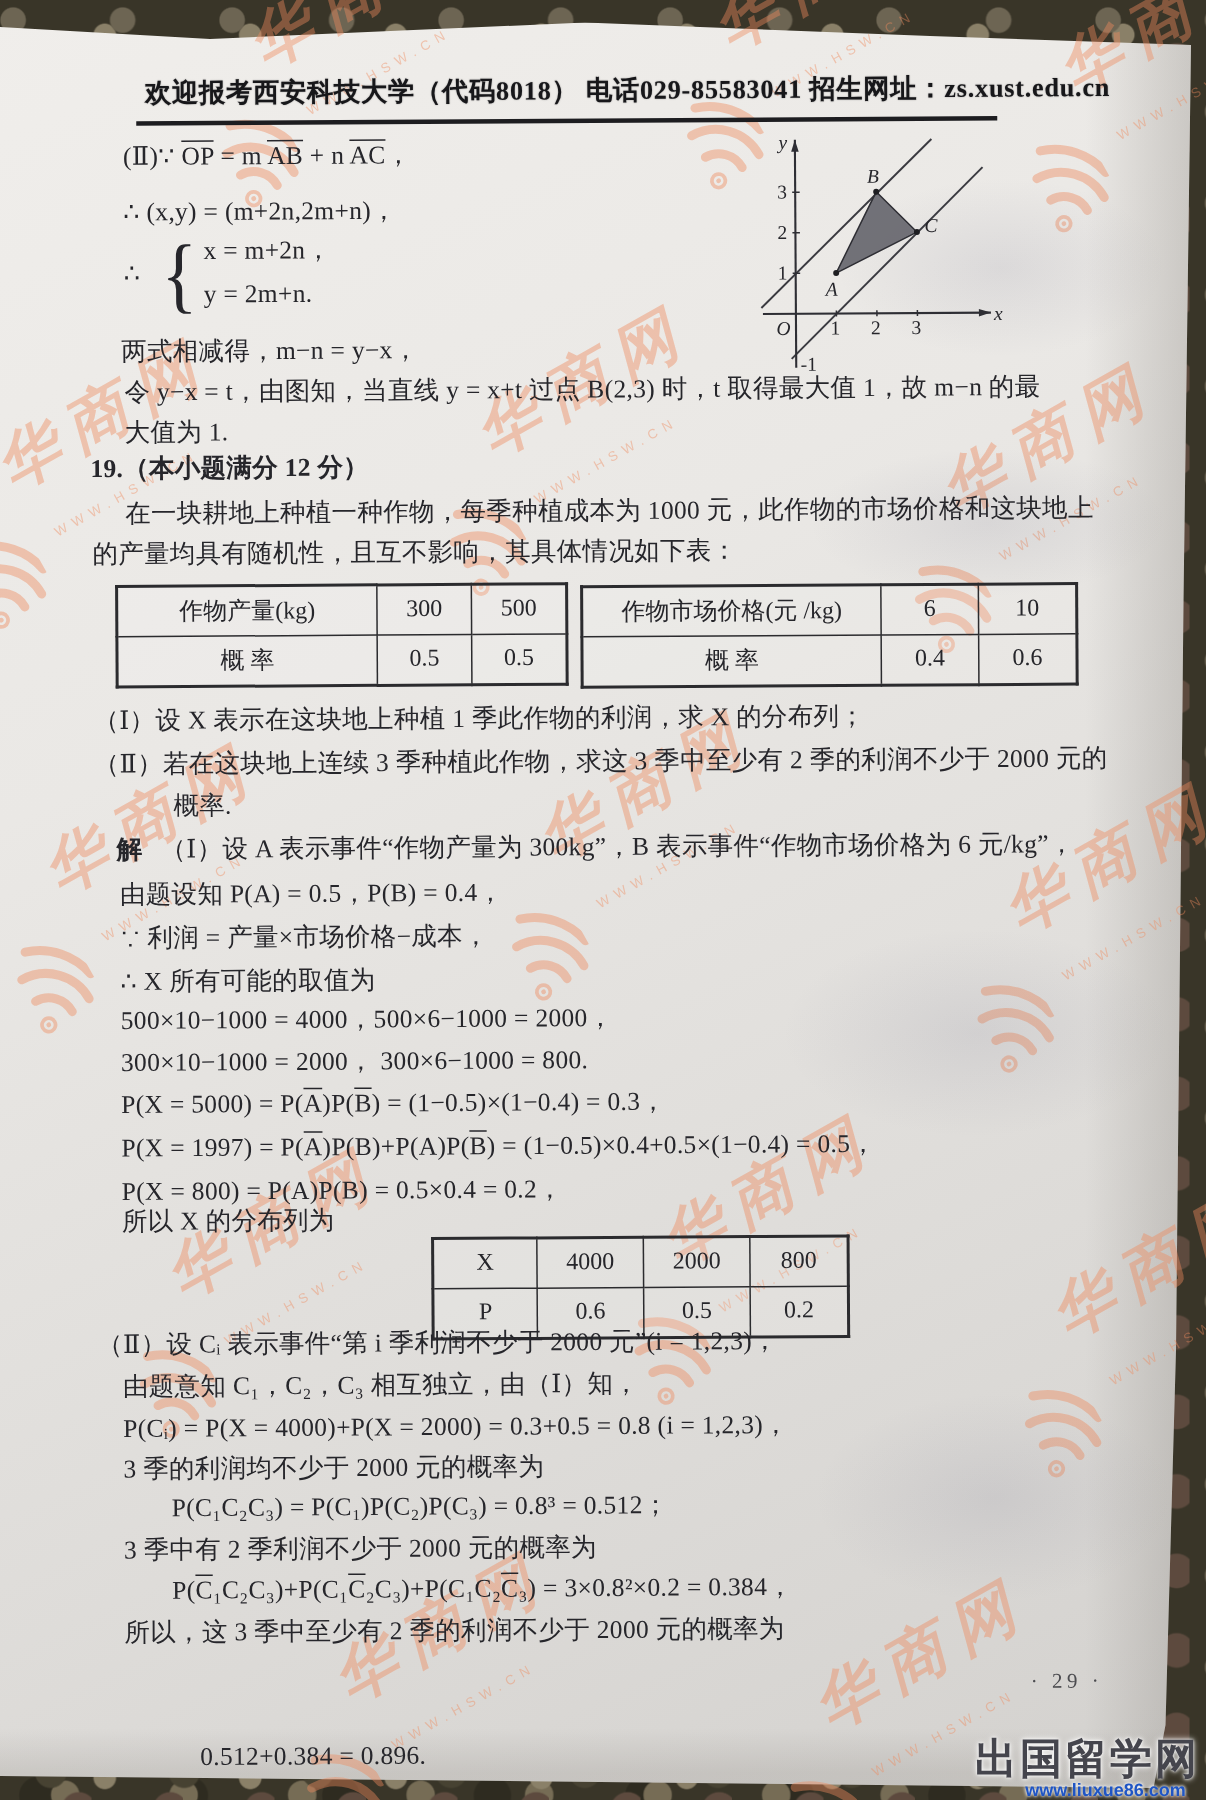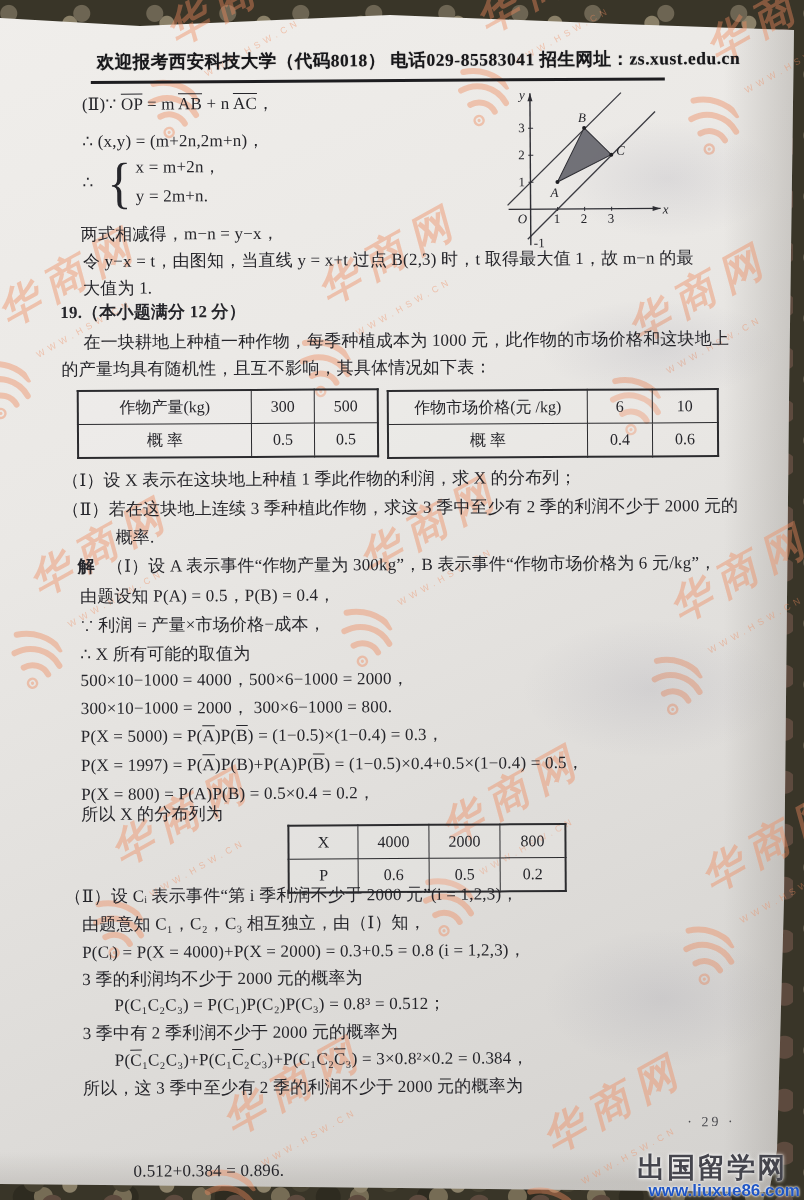--- a/index.html
+++ b/index.html
@@ -41,21 +41,21 @@
     letter-spacing:10px;white-space:nowrap;}
   .stamp .wurl{position:absolute;left:74px;top:78px;font-size:9px;letter-spacing:4.5px;
     font-family:"Liberation Sans","DejaVu Sans",sans-serif;white-space:nowrap;}
   .smudge{position:absolute;pointer-events:none;
     background:radial-gradient(ellipse,rgba(105,105,130,.12),rgba(0,0,0,0) 70%);}
   .pageno{position:absolute;left:684px;top:1116px;font-size:14px;color:#4c4c50;letter-spacing:3px;white-space:nowrap;}
   .lx{position:absolute;right:4px;bottom:0px;text-align:center;line-height:1.05;
     font-family:"Liberation Sans","DejaVu Sans",sans-serif;}
   .lx .site{font-size:28px;font-weight:bold;color:#45454d;letter-spacing:2px;
     text-shadow:0 0 2px #fff,0 0 4px #fff;}
-  .lx .url{font-size:17px;font-weight:bold;color:#1f55c4;
+  .lx .url{font-size:12px;font-weight:bold;color:#1f55c4;
     text-shadow:0 0 2px #fff,0 0 3px #fff;margin-left:24px;}
   .graph{position:absolute;left:503px;top:86px;}
   .graph text{fill:#26262b;font-size:13px;font-family:"Liberation Serif","DejaVu Serif",serif;}
   .graph .it{font-style:italic;}
 </style>
 </head>
 <body>
 
 <div class="photo">
   <div class="page"></div>

